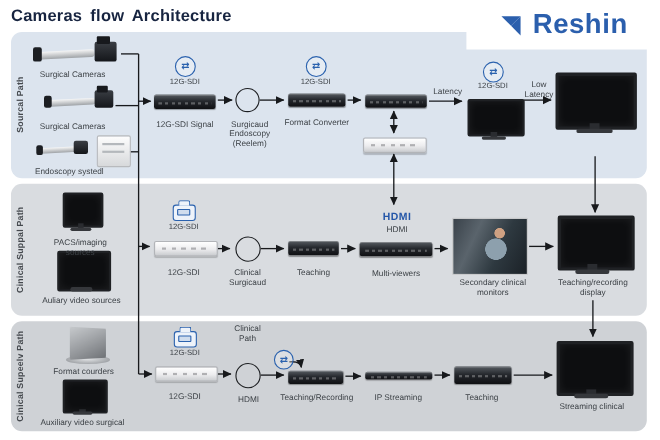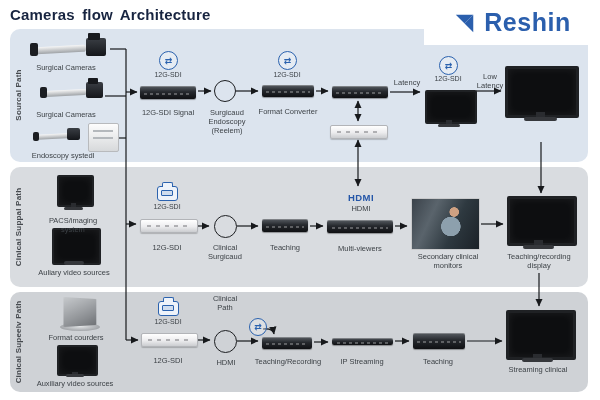--- a/index.html
+++ b/index.html
@@ -184,21 +184,21 @@
 
   <div class="lbl" style="left:475px;top:72px;width:30px;">Low Latency</div>
 
   <div class="monitor" style="left:505px;top:66px;width:68px;height:46px;border-width:3px;"></div>
   <div class="m-neck" style="left:536px;top:112px;width:9px;height:6px;"></div>
   <div class="m-base" style="left:524px;top:117px;width:33px;height:4px;"></div>
 
   <div class="monitor" style="left:57px;top:175px;width:33px;height:28px;"></div>
   <div class="m-neck" style="left:71px;top:203px;width:5px;height:5px;"></div>
   <div class="m-base" style="left:64px;top:207px;width:19px;height:3px;"></div>
-  <div class="lbl" style="left:36px;top:216px;width:74px;">PACS/imaging system</div>
+  <div class="lbl" style="left:36px;top:216px;width:74px;">PACS/imaging sources</div>
 
   <div class="monitor" style="left:52px;top:228px;width:45px;height:33px;"></div>
   <div class="m-base" style="left:64px;top:261px;width:20px;height:4px;"></div>
   <div class="lbl" style="left:34px;top:268px;width:80px;">Auliary video sources</div>
 
   <div class="printer-icon" style="left:157px;top:186px;">
     <i class="p-top"></i>
       <i class="p-slot"></i>
   </div>
   <div class="lbl badge-lbl" style="left:145px;top:203px;width:44px;">12G-SDI</div>
@@ -224,21 +224,21 @@
   <div class="m-base" style="left:523px;top:245px;width:31px;height:4px;"></div>
   <div class="lbl" style="left:502px;top:252px;width:74px;">Teaching/recording display</div>
 
   <div class="ovalbase" style="left:60px;top:323px;width:40px;height:8px;"></div>
   <div class="tiltscreen" style="left:64px;top:298px;width:34px;height:28px;"></div>
   <div class="lbl" style="left:44px;top:333px;width:64px;">Format courders</div>
 
   <div class="monitor" style="left:57px;top:345px;width:37px;height:27px;"></div>
   <div class="m-neck" style="left:72px;top:372px;width:6px;height:3px;"></div>
   <div class="m-base" style="left:66px;top:374px;width:18px;height:3px;"></div>
-  <div class="lbl" style="left:30px;top:379px;width:90px;">Auxiliary video sources</div>
+  <div class="lbl" style="left:30px;top:379px;width:90px;">Auxiliary video surgical</div>
 
   <div class="printer-icon" style="left:158px;top:301px;">
     <i class="p-top"></i>
       <i class="p-slot"></i>
   </div>
   <div class="lbl badge-lbl" style="left:146px;top:318px;width:44px;">12G-SDI</div>
   <div class="dev white" style="left:141px;top:333px;width:55px;height:12px;"></div>
   <div class="lbl" style="left:146px;top:356px;width:44px;">12G-SDI</div>
 
   <div class="lbl" style="left:210px;top:294px;width:30px;">Clinical Path</div>

